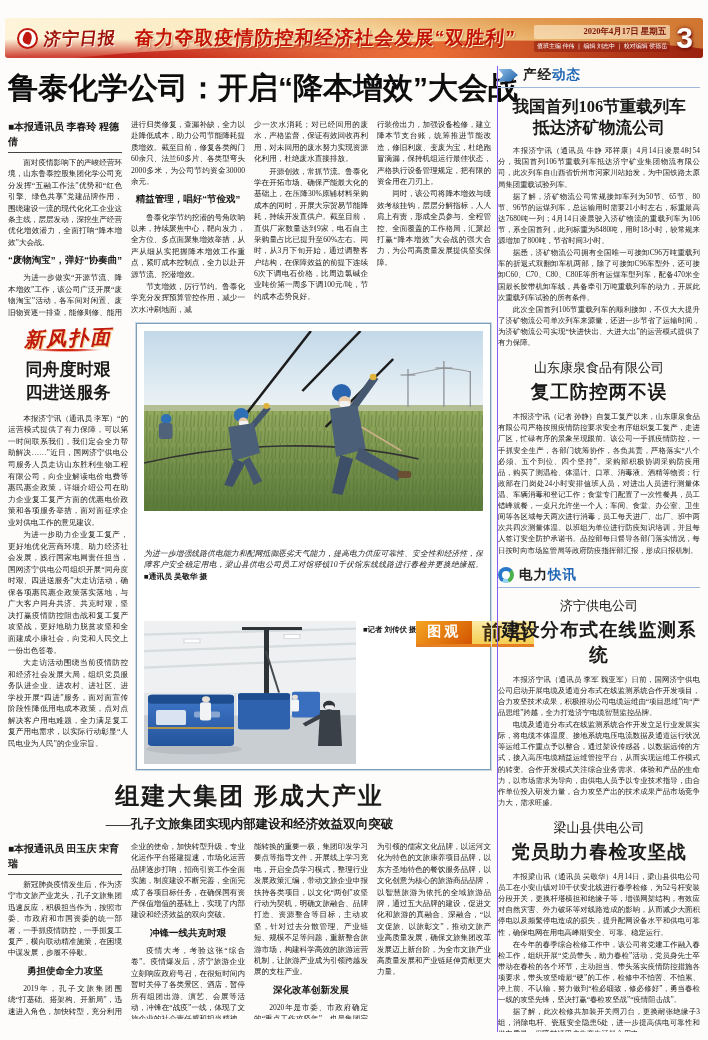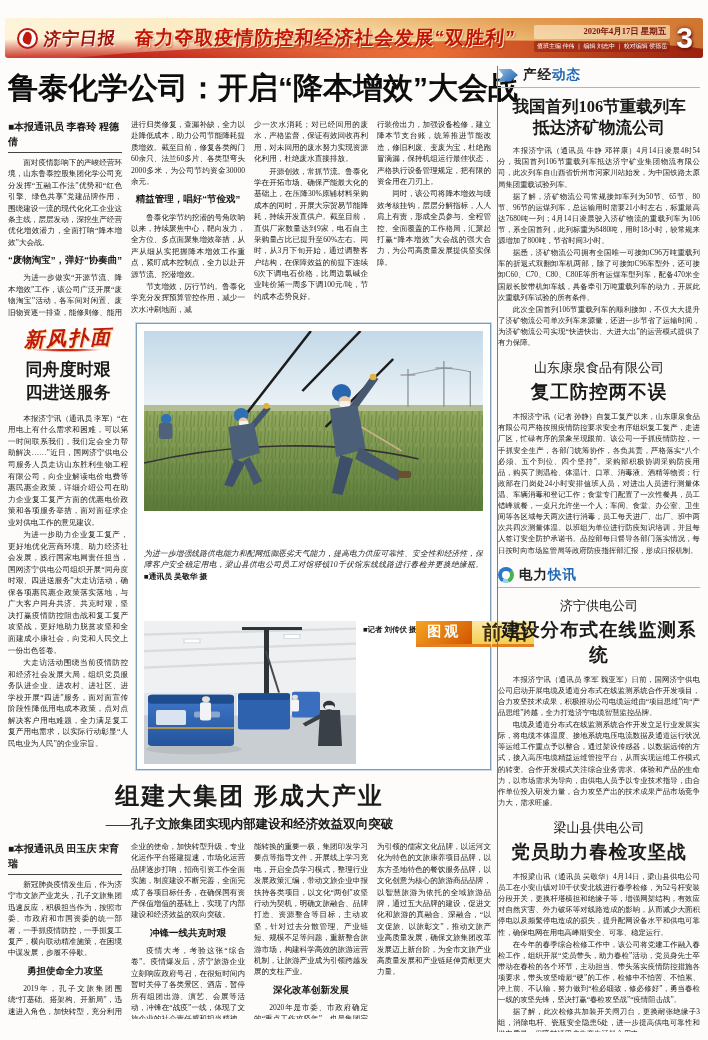--- a/index.html
+++ b/index.html
@@ -152,21 +152,21 @@
 
         <div class="nf-col">
           <div class="nf-graphic">
             <span class="nf-text">新风扑面</span>
           </div>
           <div class="nf-headline">
             <span>同舟度时艰</span><br>
             <span>四进送服务</span>
           </div>
           <div class="nf-body">
-              <p class="para">本报济宁讯（通讯员 李军）“在用电上有什么需求和困难，可以第一时间联系我们，我们定会全力帮助解决……”近日，国网济宁供电公司服务人员走访山东胜利生物工程有限公司，向企业解读电价电费等惠民惠企政策，详细介绍公司在助力企业复工复产方面的优惠电价政策和各项服务举措，面对面征求企业对供电工作的意见建议。</p>
+              <p class="para">本报济宁讯（通讯员 李军）“的运营模式提供了有力保障，可以第一时间联系我们，我们定会全力帮助解决……”近日，国网济宁供电公司服务人员走访山东胜利生物工程有限公司，向企业解读电价电费等惠民惠企政策，详细介绍公司在助力企业复工复产方面的优惠电价政策和各项服务举措，面对面征求企业对供电工作的意见建议。</p>
               <p class="para">为进一步助力企业复工复产，更好地优化营商环境、助力经济社会发展，践行国家电网责任担当，国网济宁供电公司组织开展“同舟度时艰、四进送服务”大走访活动，确保各项惠民惠企政策落实落地，与广大客户同舟共济、共克时艰，坚决打赢疫情防控阻击战和复工复产攻坚战，更好地助力脱贫攻坚和全面建成小康社会，向党和人民交上一份出色答卷。</p>
               <p class="para">大走访活动围绕当前疫情防控和经济社会发展大局，组织党员服务队进企业、进农村、进社区、进学校开展“四进”服务，面对面宣传阶段性降低用电成本政策，点对点解决客户用电难题，全力满足复工复产用电需求，以实际行动彰显“人民电业为人民”的企业宗旨。</p>
             </div>
         </div>
 
         <div class="photo-box">
           <div class="photo1">
             <svg viewBox="0 0 321 180" preserveAspectRatio="none">
               <defs>
                 <linearGradient id="sky" x1="0" y1="0" x2="0" y2="1">

